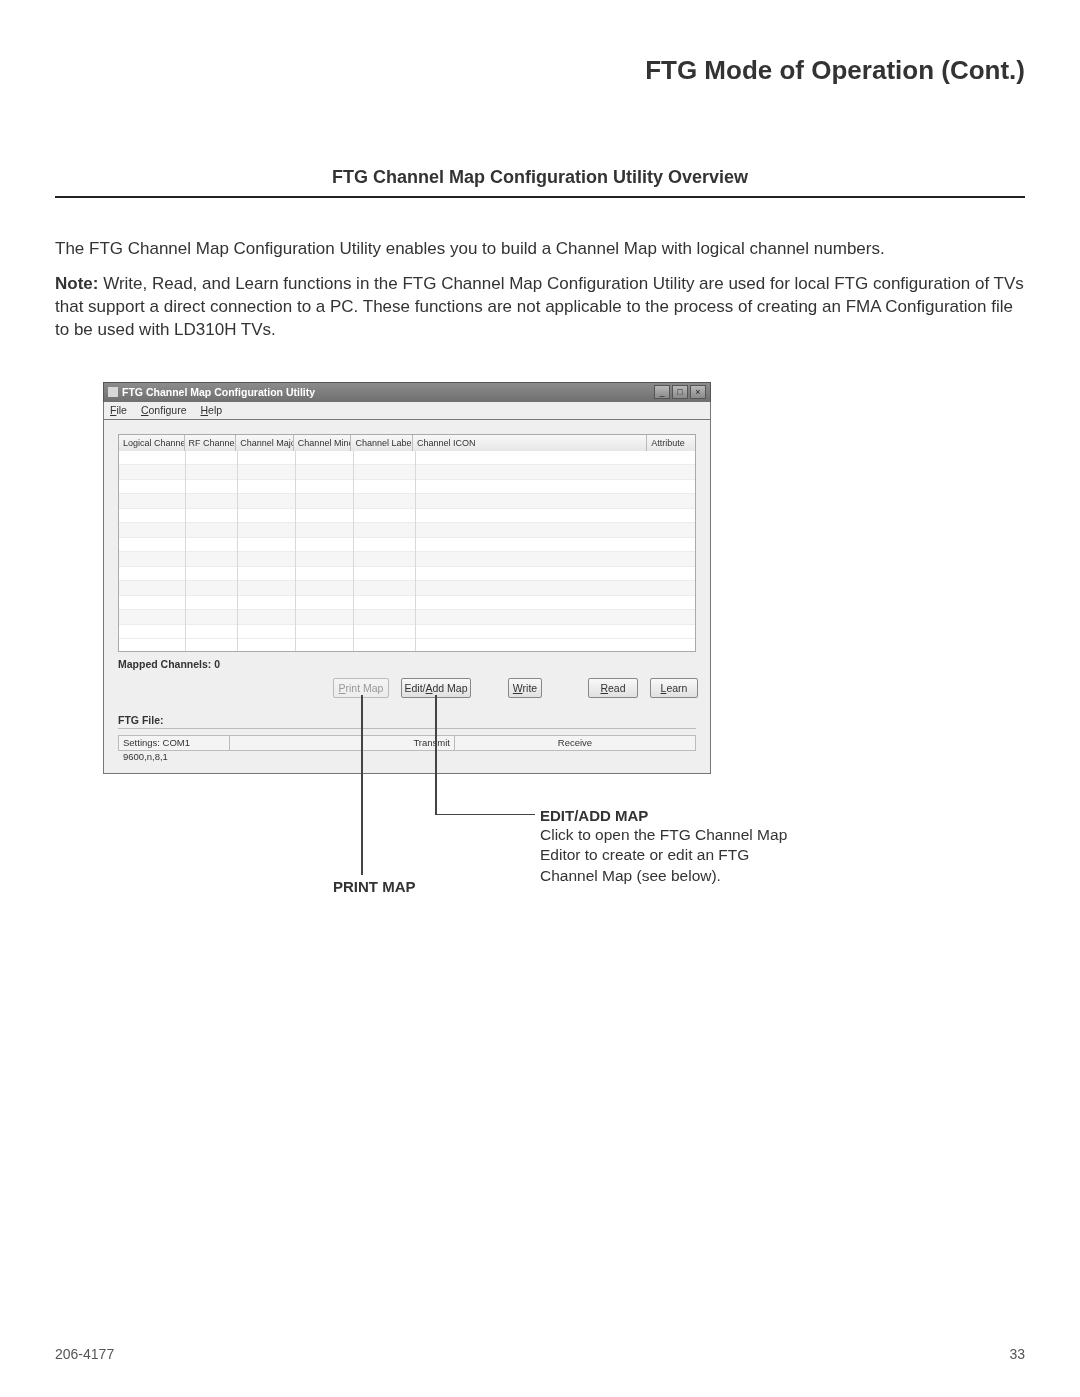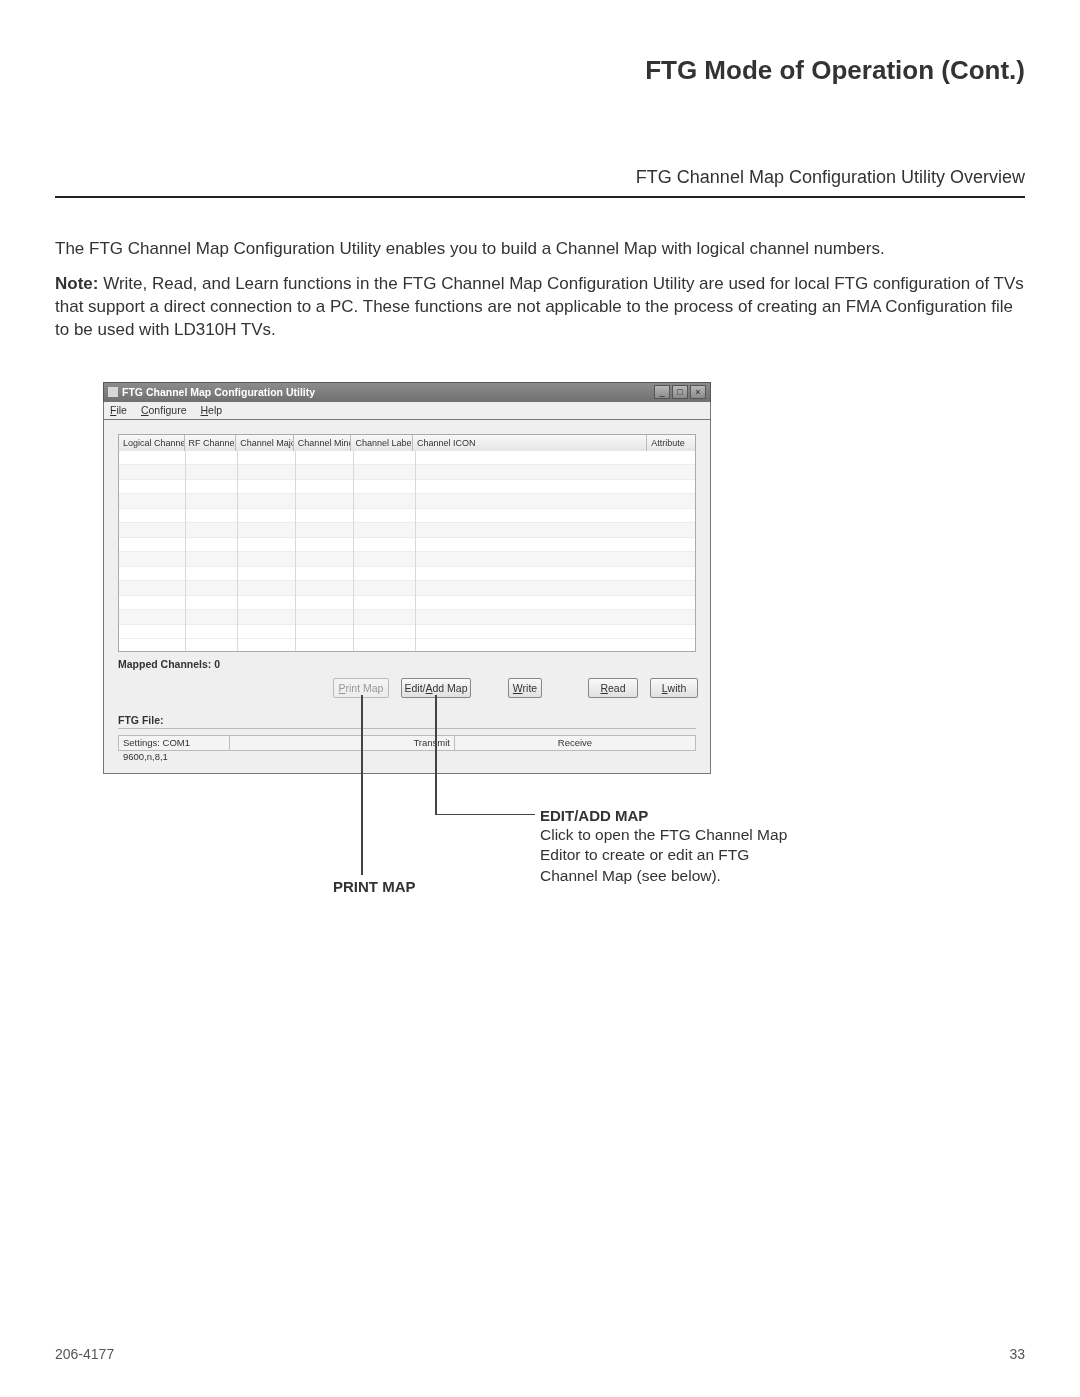--- a/index.html
+++ b/index.html
@@ -1,19 +1,19 @@
 <!DOCTYPE html>
 <html><head>
 <meta charset="utf-8">
 <style>
   * { box-sizing: border-box; margin: 0; padding: 0; }
   html, body { width: 1080px; height: 1397px; background: #fff; font-family: Arial, Helvetica, sans-serif; color: #333; }
   .page { padding: 55px 55px 0 55px; position: relative; height: 100%; }
   .page-title { font-size: 26px; font-weight: bold; text-align: right; margin-bottom: 81px; }
-  .section-title { font-size: 18px; font-weight: normal; text-align: right; margin-bottom: 8px; }
+  .section-title { font-size: 18px; font-weight: bold; text-align: center; margin-bottom: 8px; }
   .rule { border: none; border-top: 2.5px solid #222; margin-bottom: 40px; }
   .paragraph { font-size: 17px; line-height: 1.35; margin-bottom: 12px; }
   .note-label { font-weight: bold; }
 
   
   .window-wrap { margin-top: 40px; margin-left: 48px; width: 608px; position: relative; }
   .titlebar { height: 20px; background: linear-gradient(#8c8c8c,#6f6f6f); border: 1px solid #555; border-bottom: none; display: flex; align-items: center; padding: 0 4px; position: relative; }
   .titlebar-icon { width: 10px; height: 10px; background: #d7d7d7; margin-right: 4px; }
   .titlebar-text { color: #fff; font-size: 10.5px; font-weight: bold; flex: 1; }
   .win-btns { display: flex; gap: 2px; }
@@ -125,21 +125,21 @@
           <div class="abtn" style="left:283px; width:70px">
             <span>Edit/</span><span class="u-accel">A</span><span>dd Map</span>
           </div>
           <div class="abtn" style="left:390px; width:34px">
             <span class="u-accel">W</span><span>rite</span>
           </div>
           <div class="abtn" style="left:470px; width:50px">
             <span class="u-accel">R</span><span>ead</span>
           </div>
           <div class="abtn" style="left:532px; width:48px">
-            <span class="u-accel">L</span><span>with</span>
+            <span class="u-accel">L</span><span>earn</span>
           </div>
         </div>
         <div class="ftg-file">FTG File:</div>
         <div class="statusbar">
           <div class="status-cell status-settings">Settings: COM1 9600,n,8,1</div>
           <div class="status-cell status-tx">Transmit</div>
           <div class="status-cell status-rx">Receive</div>
         </div>
       </div>
     </div>

